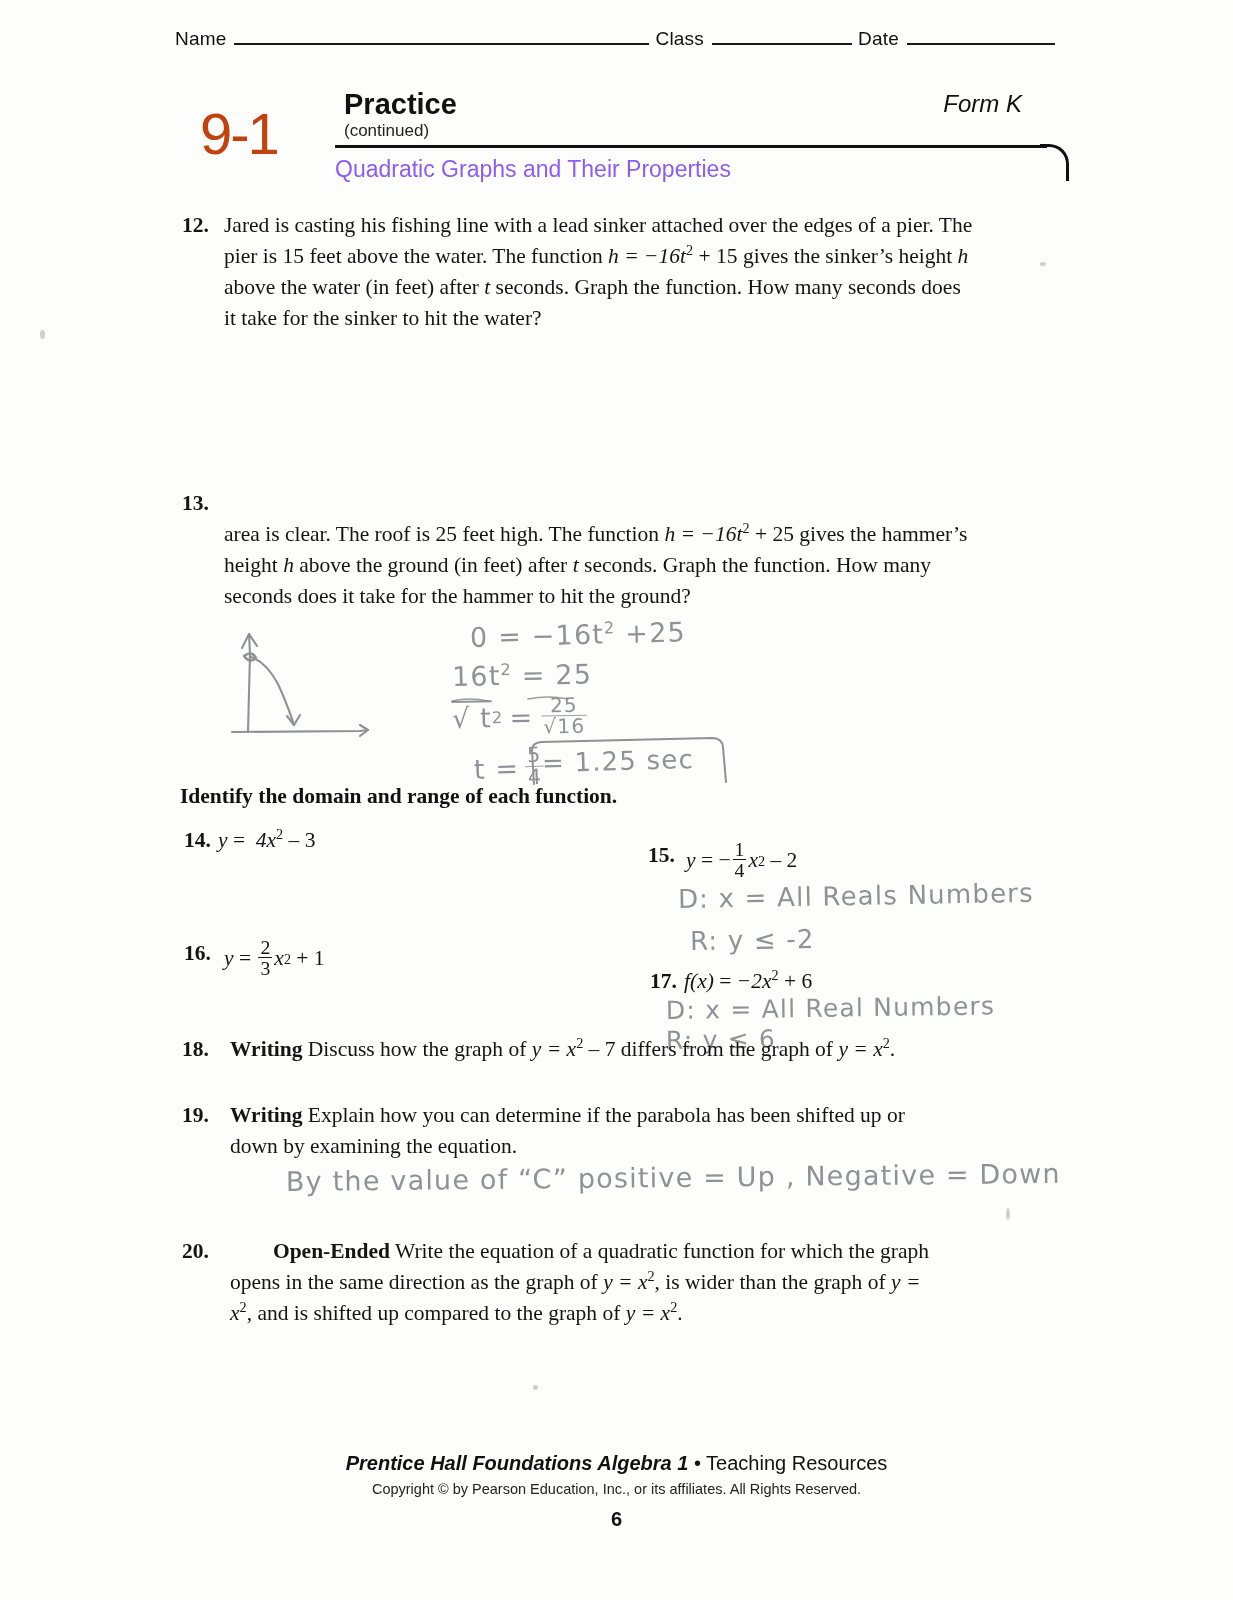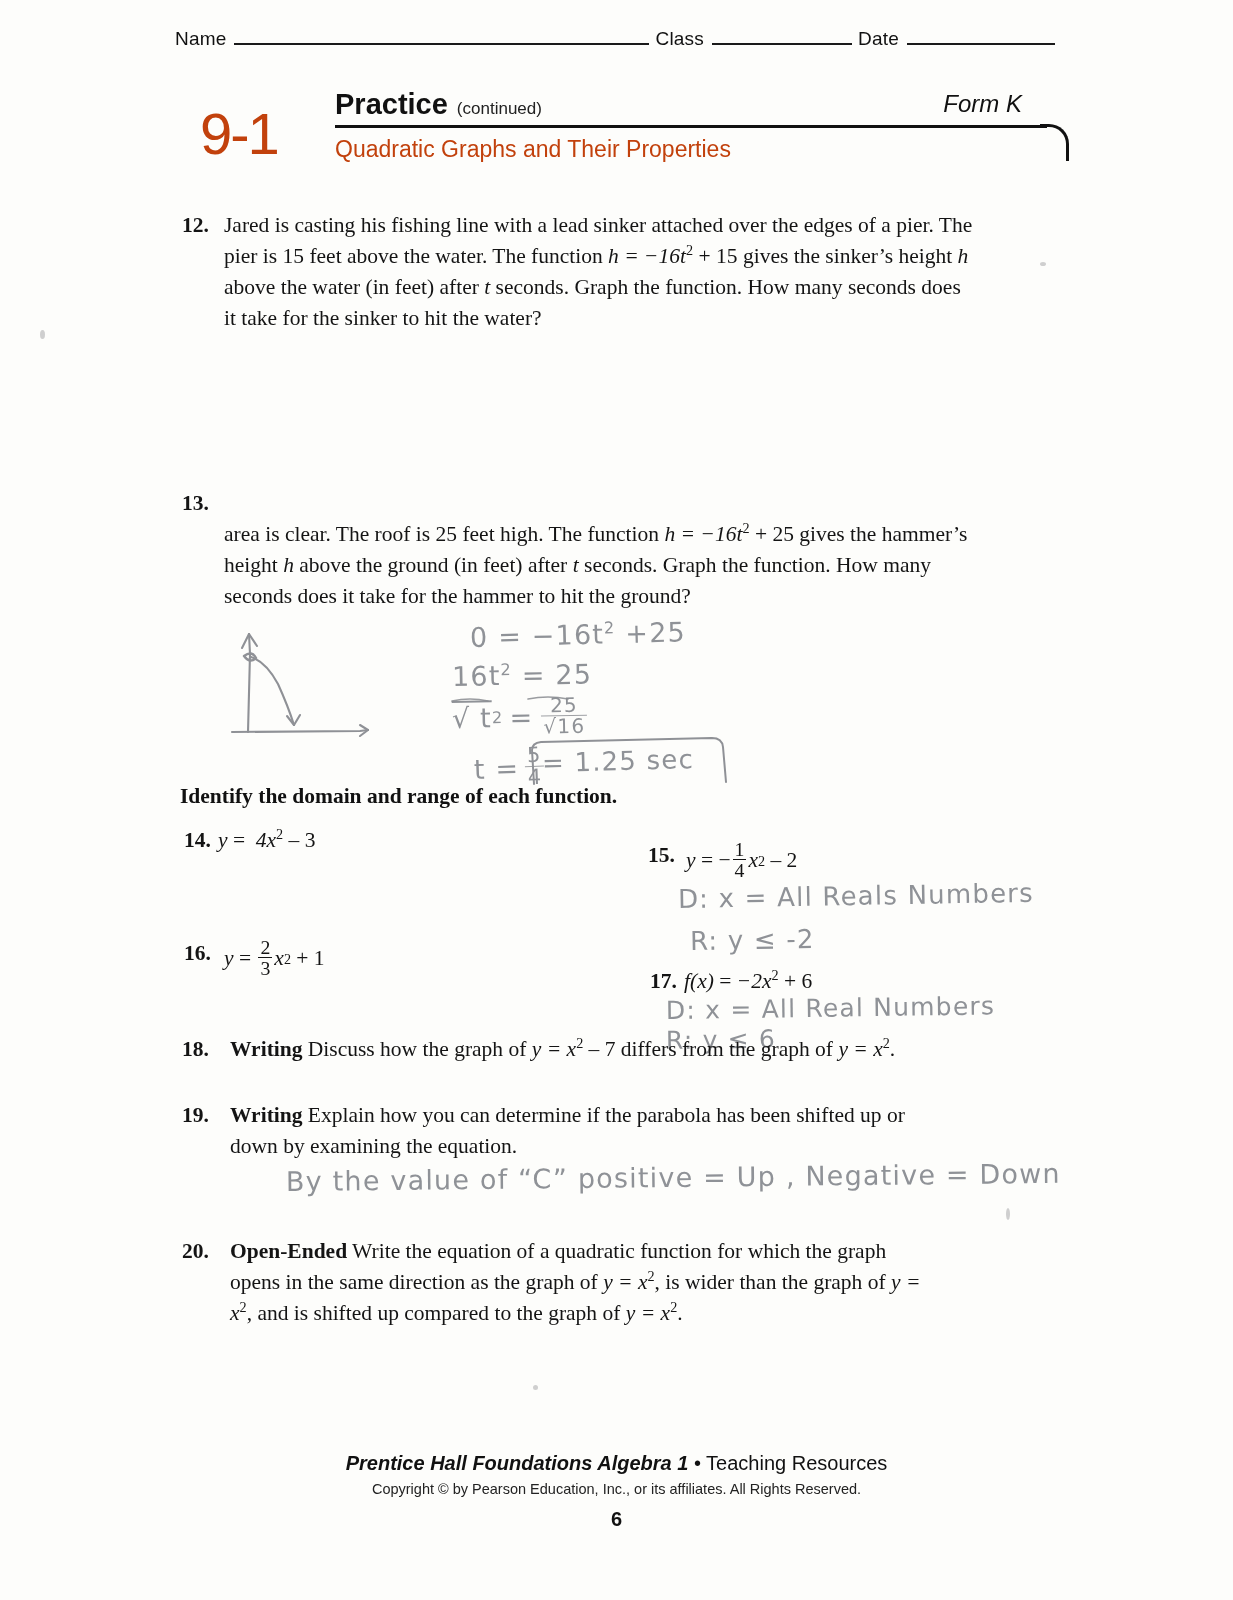--- a/index.html
+++ b/index.html
@@ -43,21 +43,21 @@
   
   .titleblock { position: absolute; left: 200px; top: 88px; width: 870px; height: 95px; }
   .lessonno {
     position: absolute; left: 0; top: 12px;
     font-family: "Liberation Sans", sans-serif;
     font-size: 58px; font-weight: 400; letter-spacing: -2px;
     color: #c2410c;
   }
   .titleright { position: absolute; left: 135px; top: 0; width: 735px; }
   .practiceline {
-    display: flex; align-items: baseline; position: relative;
+    display: flex; align-items: baseline; position: relative; flex-direction: column;
   }
   .practice {
     font-family: "Liberation Sans", sans-serif;
     font-size: 29px; font-weight: 700; color: #111;
   }
   .continued {
     font-family: "Liberation Sans", sans-serif;
     font-size: 17px; margin-left: 9px; color: #222;
   }
   .formk {
@@ -73,21 +73,21 @@
   .titlerule:after{
     content:""; position:absolute; right:-22px; top:-1px;
     width: 26px; height: 34px;
     border-right: 3px solid #111;
     border-top: 3px solid #111;
     border-top-right-radius: 20px;
     transform: skewX(0deg);
   }
   .subtitle {
     font-family: "Liberation Sans", sans-serif;
-    font-size: 23px; margin-top: 8px; color: #c2410c;
+    font-size: 23px; margin-top: 8px; color: #8b5cf6;
   }
 
   
   .prob {
     position: absolute;
     font-size: 21.5px;
     line-height: 31px;
     color: #141414;
   }
   .prob .num {
@@ -319,21 +319,21 @@
       <b>Writing</b><span> Explain how you can determine if the parabola has been shifted up or</span><br>
       <span>down by examining the equation.</span>
     </div>
   </div>
 
   <div class="hand" style="left:286px; top:1166px; font-size:27px; transform:rotate(-0.6deg);">By the value of  “C”    positive = Up ,  Negative = Down</div>
 
   <div class="prob just" style="left:182px; top:1236px; width:790px;">
     <span class="num">20.</span>
     <div class="body" style="margin-left:48px;">
-      <div style="display:flex; justify-content:flex-start; white-space:nowrap;">
+      <div style="display:flex; justify-content:center; white-space:nowrap;">
         <span><b>Open-Ended</b><span> Write the equation of a quadratic function for which the graph</span></span>
       </div>
       <div style="white-space:nowrap;">
         <span>opens in the same direction as the graph of </span><em class="v">y = x</em><sup>2</sup><span>, is wider than the graph of </span><em class="v">y =</em>
       </div>
       <div style="white-space:nowrap;">
         <em class="v">x</em><sup>2</sup><span>, and is shifted up compared to the graph of </span><em class="v">y = x</em><sup>2</sup><span>.</span>
       </div>
     </div>
   </div>

